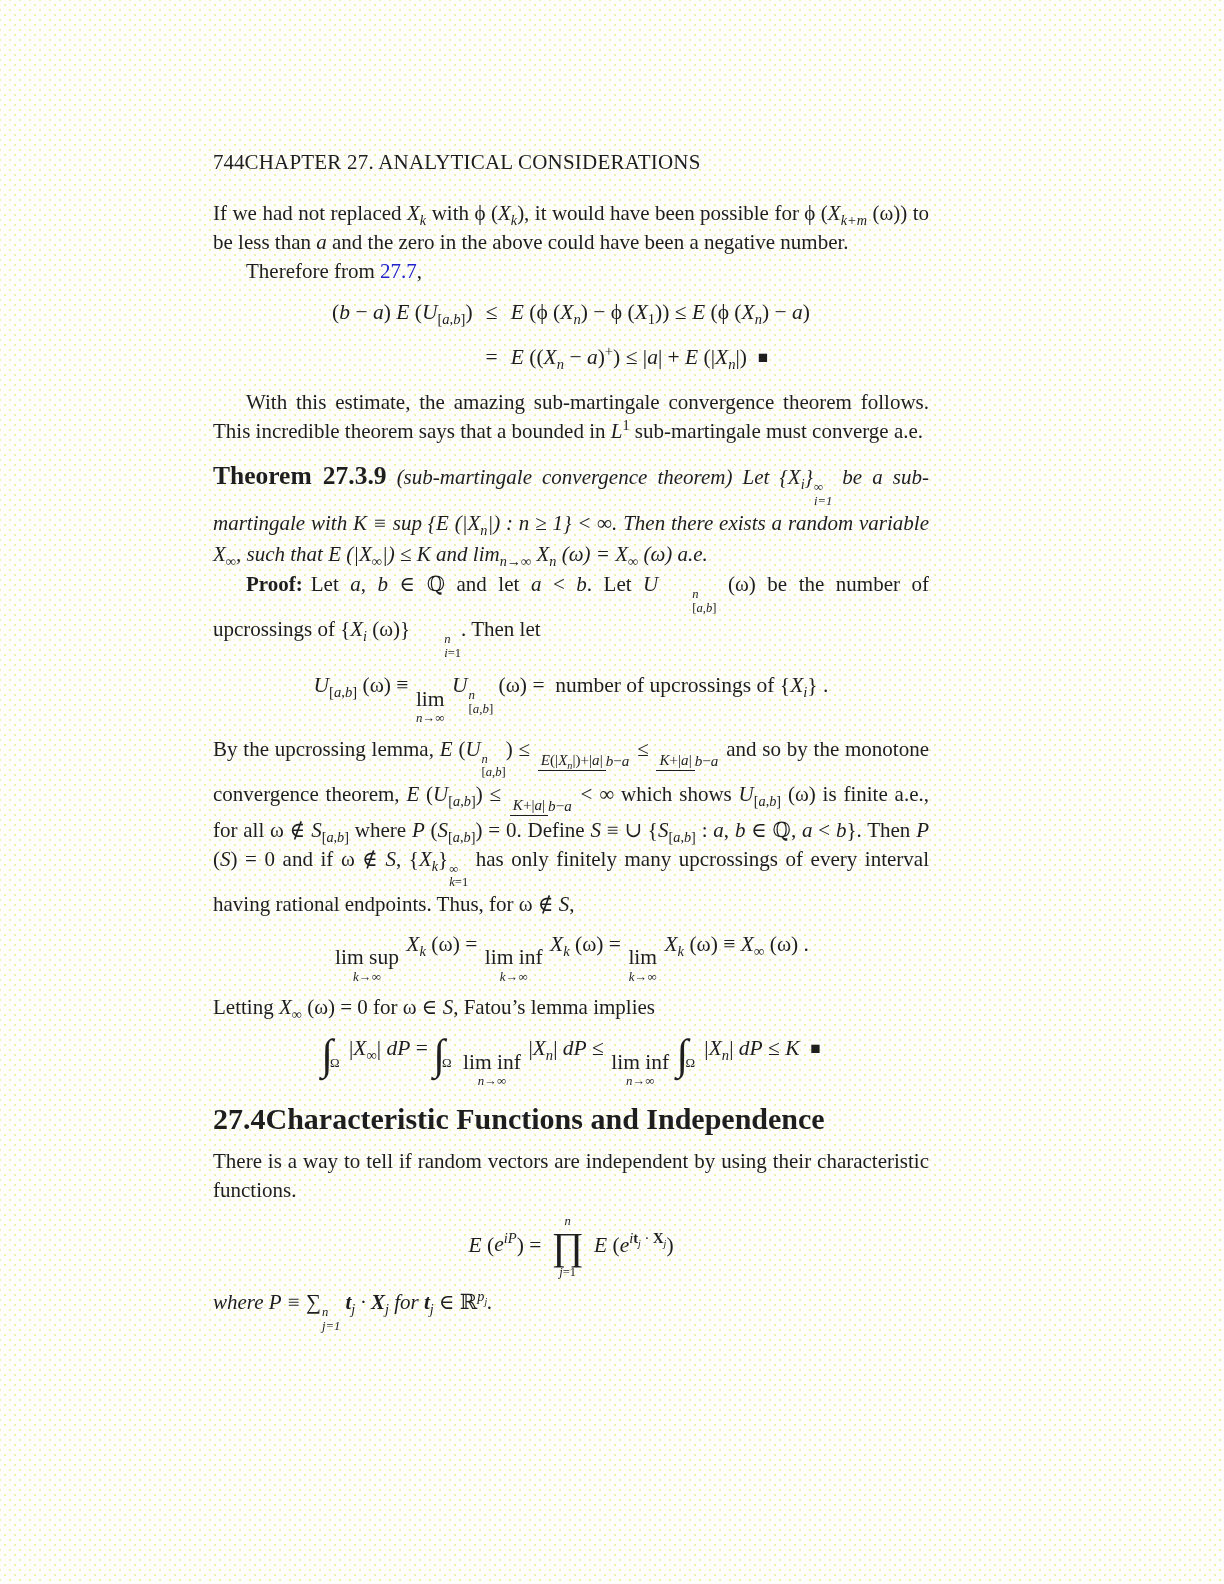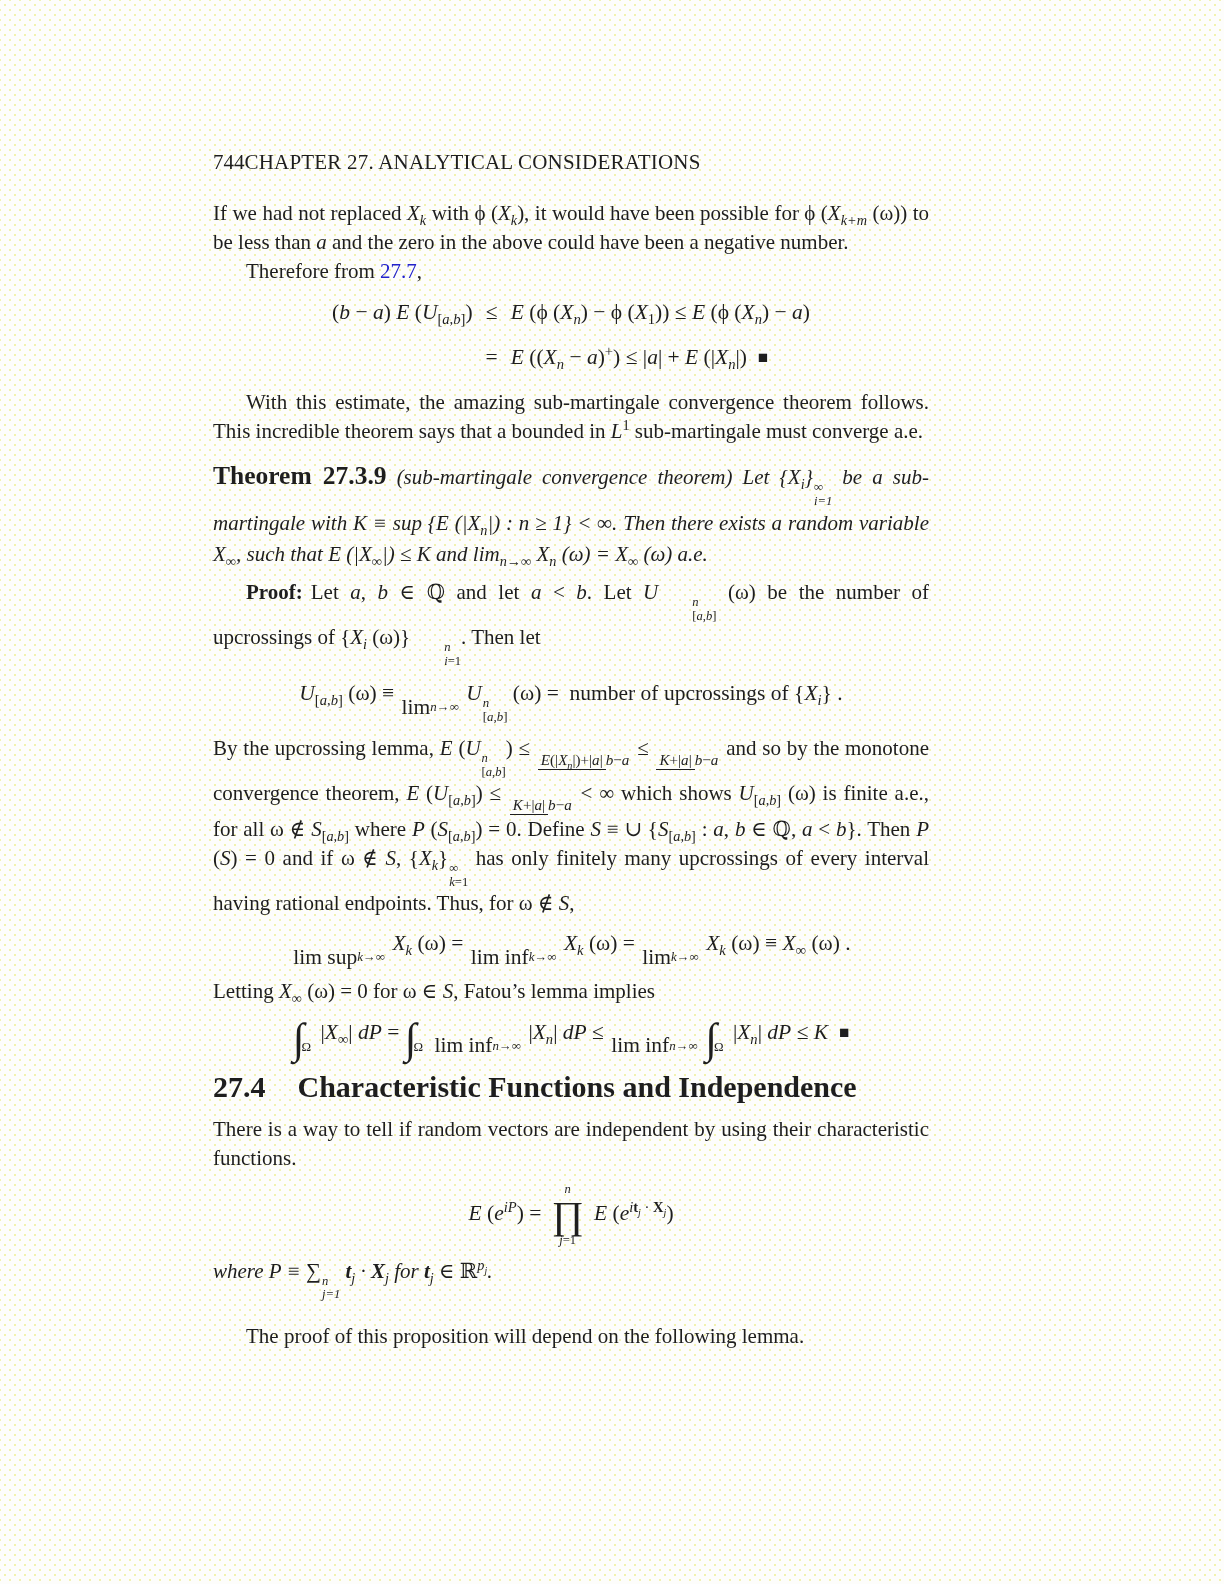--- a/index.html
+++ b/index.html
@@ -43,21 +43,21 @@
   .qed{font-size:80%;vertical-align:1px;}
   
   .supsub{display:inline-flex;flex-direction:column;align-items:flex-start;
           font-size:60%;line-height:1.08;vertical-align:-0.55em;margin-left:1px;}
   
   .frac{display:inline-flex;align-items:center;
         font-size:72%;line-height:1.15;vertical-align:-0.62em;margin:0 2px;}
   .frac .num{display:block;border-bottom:1.2px solid #1e1e1e;padding:0 3px;}
   .frac .den{display:block;font-family:Liberation Serif, serif;}
   
-  .limop{display:inline-flex;flex-direction:row;align-items:center;
+  .limop{display:inline-flex;flex-direction:column;align-items:center;
          line-height:1.05;vertical-align:-0.62em;margin:0 2px;}
   .limop .under{font-size:60%;margin-top:2px;}
   
   .bigop{display:inline-flex;flex-direction:column;align-items:center;
          line-height:1;vertical-align:middle;margin:0 5px;}
   .bigop .sym{font-size:180%;line-height:1;}
   .bigop .over,.bigop .under{font-size:58%;}
   
   .integral{white-space:nowrap;}
   .intop{font-size:200%;line-height:0;vertical-align:-0.32em;}
@@ -65,22 +65,22 @@
   
   .theorem,.proposition{line-height:31px;}
   .thm-label{font-weight:bold;font-size:25.5px;font-style:normal;margin-right:10px;}
   .thm-body{font-style:italic;}
   .proof-label{font-weight:bold;margin-right:8px;}
   .italic-line{font-style:italic;}
   .bb{font-style:normal;}
   
   .section-heading{margin:12px 0 0 0;font-size:30px;line-height:36px;font-weight:bold;
                    text-align:left;}
-  .section-heading .sec-num{margin-right:32px;}
-  .mt8{margin-top:8px;}  .mt10{margin-top:10px;}  .mt14{margin-top:14px;}
+  .section-heading .sec-num{}
+  .mt8{}  .mt10{margin-top:10px;}  .mt14{margin-top:14px;}
   .mt16{margin-top:16px;} .mt20{margin-top:20px;} .mt4{margin-top:4px;}
 </style>
 </head>
 <body>
 
 <div class="page">
   <div class="content">
 
     <div class="running-head">
       <span>744</span>
@@ -170,16 +170,15 @@
           <span class="over"><i>n</i></span>
           <span class="sym">∏</span>
           <span class="under"><i>j</i>=1</span>
         </span> <i>E</i> (<i>e</i><sup><i>i</i><b>t</b><sub><i>j</i></sub> · <b>X</b><sub><i>j</i></sub></sup>)</div>
 
     <p class="italic-line mt10">where P ≡ ∑<span class="supsub">
           <span>n</span>
           <span>j=1</span>
         </span> <b>t</b><sub>j</sub> · <b>X</b><sub>j</sub> for <b>t</b><sub>j</sub> ∈ <span class="bb">ℝ</span><sup>p<sub>j</sub></sup>.</p>
 
-    <p class="indent mt20">The proof of this proposition will depend on the following lemma.</p>
 
   </div>
 </div>
 
 </body></html>

